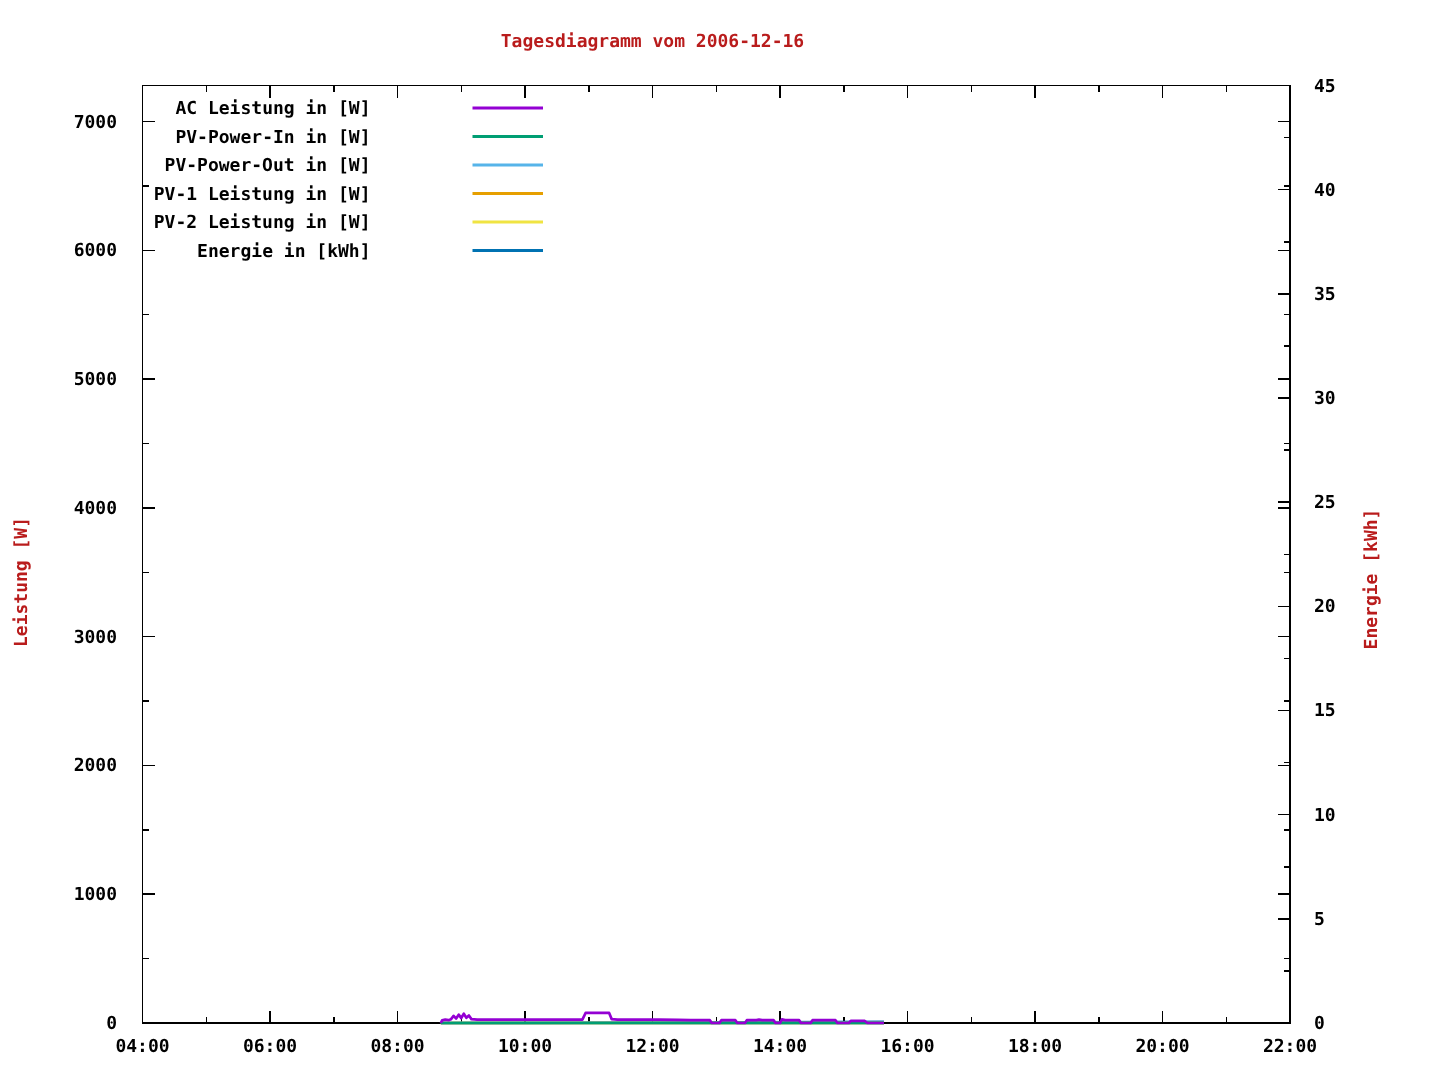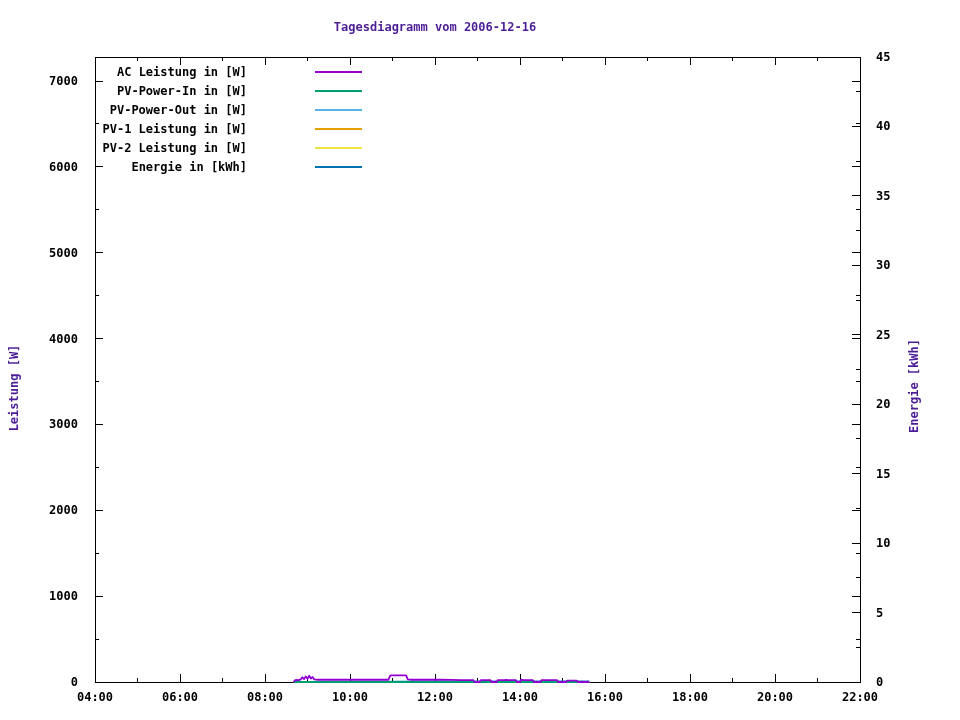--- a/index.html
+++ b/index.html
@@ -1,18 +1,18 @@
 <!DOCTYPE html>
 <html><head>
 <meta charset="utf-8">
 <style>
   html,body{margin:0;padding:0;background:#ffffff;}
   #canvas{
     position:relative;width:960px;height:720px;background:#ffffff;overflow:hidden;
-    font-family:"DejaVu Sans Mono","Liberation Mono",monospace;color:#4c1d95;
+    font-family:"DejaVu Sans Mono","Liberation Mono",monospace;color:#b91c1c;
   }
   #plot-svg{position:absolute;left:0;top:0;}
   .chart-title{
     position:absolute;left:435px;top:20px;transform:translateX(-50%);
     font-size:12px;font-weight:bold;white-space:nowrap;
   }
   .ylabel{
     position:absolute;font-size:12px;font-weight:bold;white-space:nowrap;
   }
   .ylabel-left{left:14px;top:388px;transform:translate(-50%,-50%) rotate(-90deg);}

